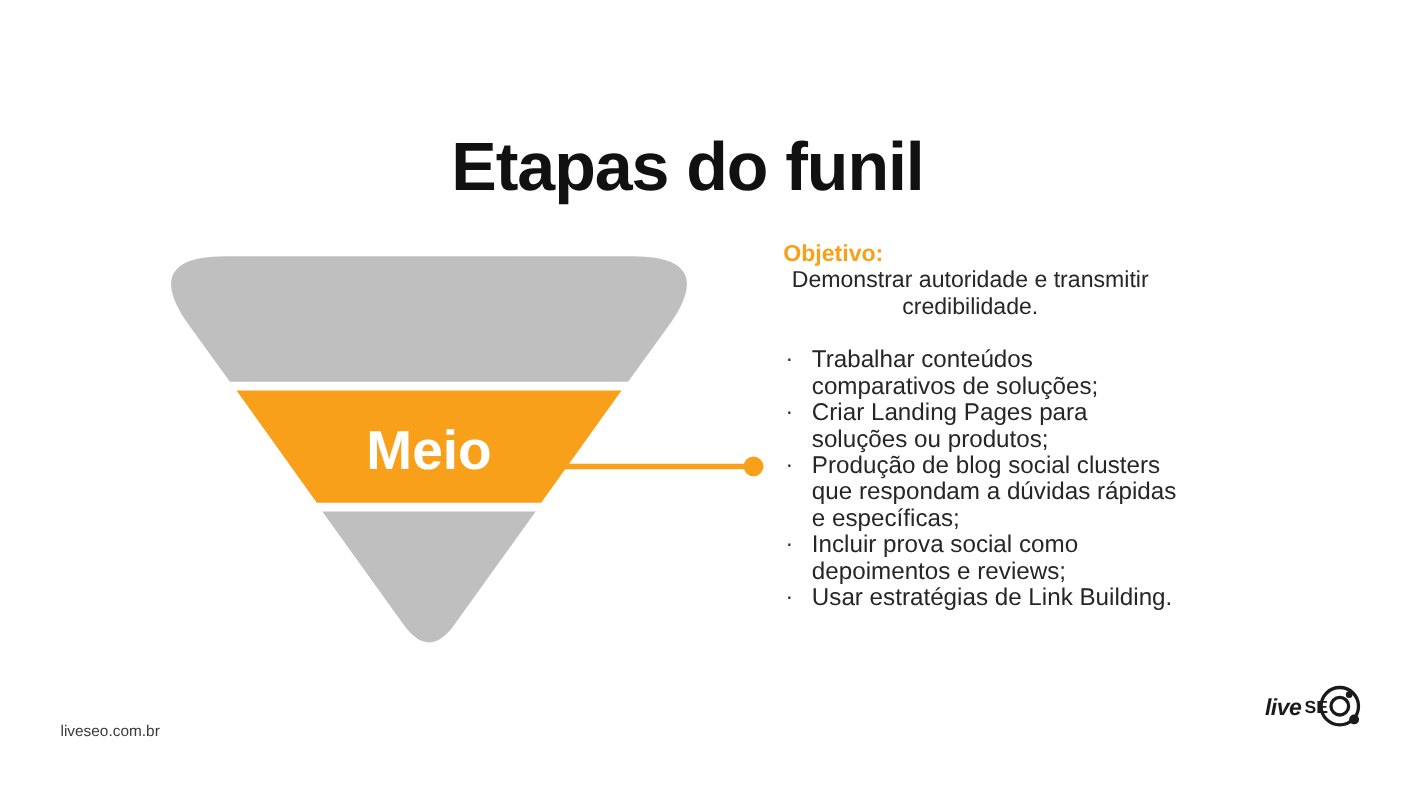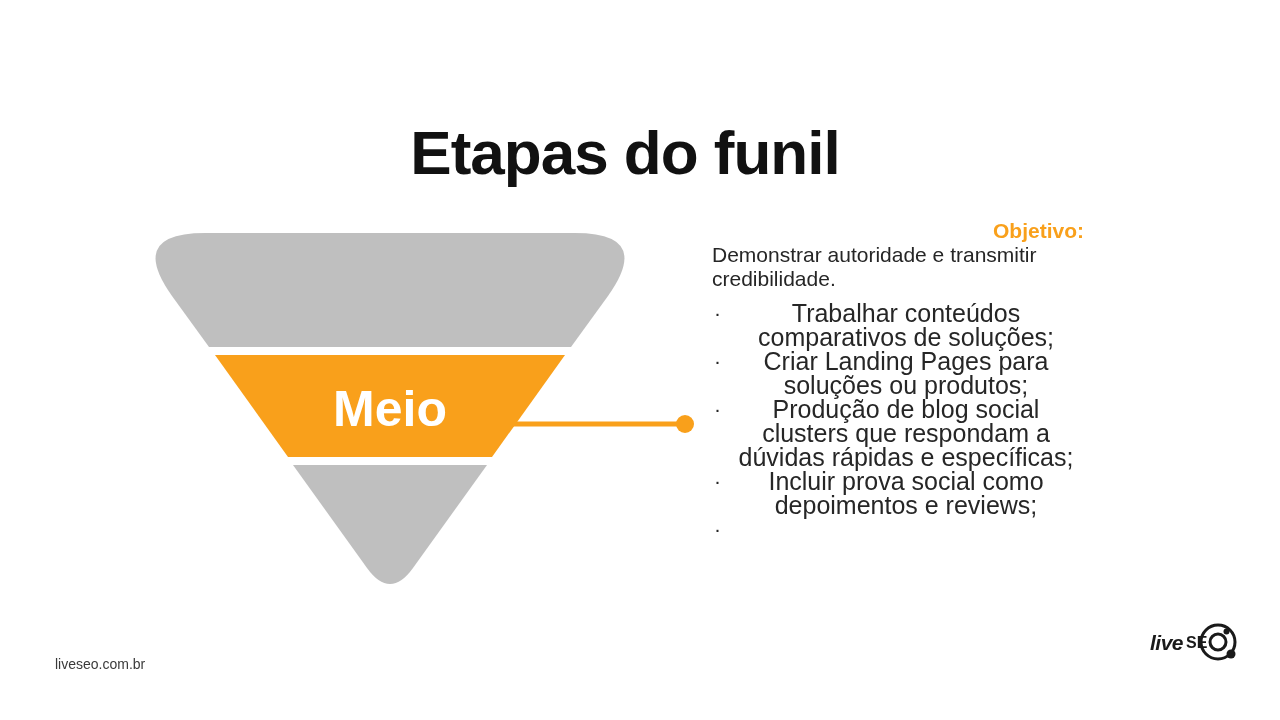--- a/index.html
+++ b/index.html
@@ -44,46 +44,45 @@
     left: 712px;
     top: 219px;
     width: 372px;
     color: #262626;
   }
   .details .heading {
     font-size: 21px;
     font-weight: 700;
     line-height: 24px;
     color: #F9A01B;
-    text-align: right;
   }
   .details .para {
     font-size: 21px;
     line-height: 24px;
     max-width: 340px;
-    margin-bottom: 10px;
+    margin-bottom: 24px;
+    text-align: center;
   }
   .bullets { margin-top: 2px; }
   .bullet-row {
     display: flex;
     align-items: flex-start;
   }
   .bullet-marker {
     width: 26px;
     flex: 0 0 26px;
     font-size: 21px;
     line-height: 24px;
     text-align: left;
     padding-left: 2px;
   }
   .bullet-text {
-    font-size: 25px;
+    font-size: 22px;
     line-height: 24px;
     max-width: 336px;
-    text-align: center;
   }
   .footer-url {
     position: absolute;
     left: 55px;
     top: 656px;
     font-size: 14px;
     color: #3a3a3a;
   }
   .logo {
     position: absolute;
@@ -130,20 +129,21 @@
       <div class="bullet-row">
         <div class="bullet-marker">·</div>
         <div class="bullet-text">Produção de blog social clusters que respondam a dúvidas rápidas e específicas;</div>
       </div>
       <div class="bullet-row">
         <div class="bullet-marker">·</div>
         <div class="bullet-text">Incluir prova social como depoimentos e reviews;</div>
       </div>
       <div class="bullet-row">
         <div class="bullet-marker">·</div>
+        <div class="bullet-text">Usar estratégias de Link Building.</div>
       </div>
     </div>
   </div>
 
   <div class="footer-url">liveseo.com.br</div>
 
   <svg class="logo" viewBox="0 0 100 72">
     <text x="2" y="46" font-size="21" font-style="italic" font-weight="700" letter-spacing="-0.5" fill="#1a1a1a" font-family="Liberation Sans, sans-serif">live</text>
     <text x="38" y="44" font-size="16" font-weight="700" fill="#1a1a1a" font-family="Liberation Sans, sans-serif">SE</text>
     <g>

